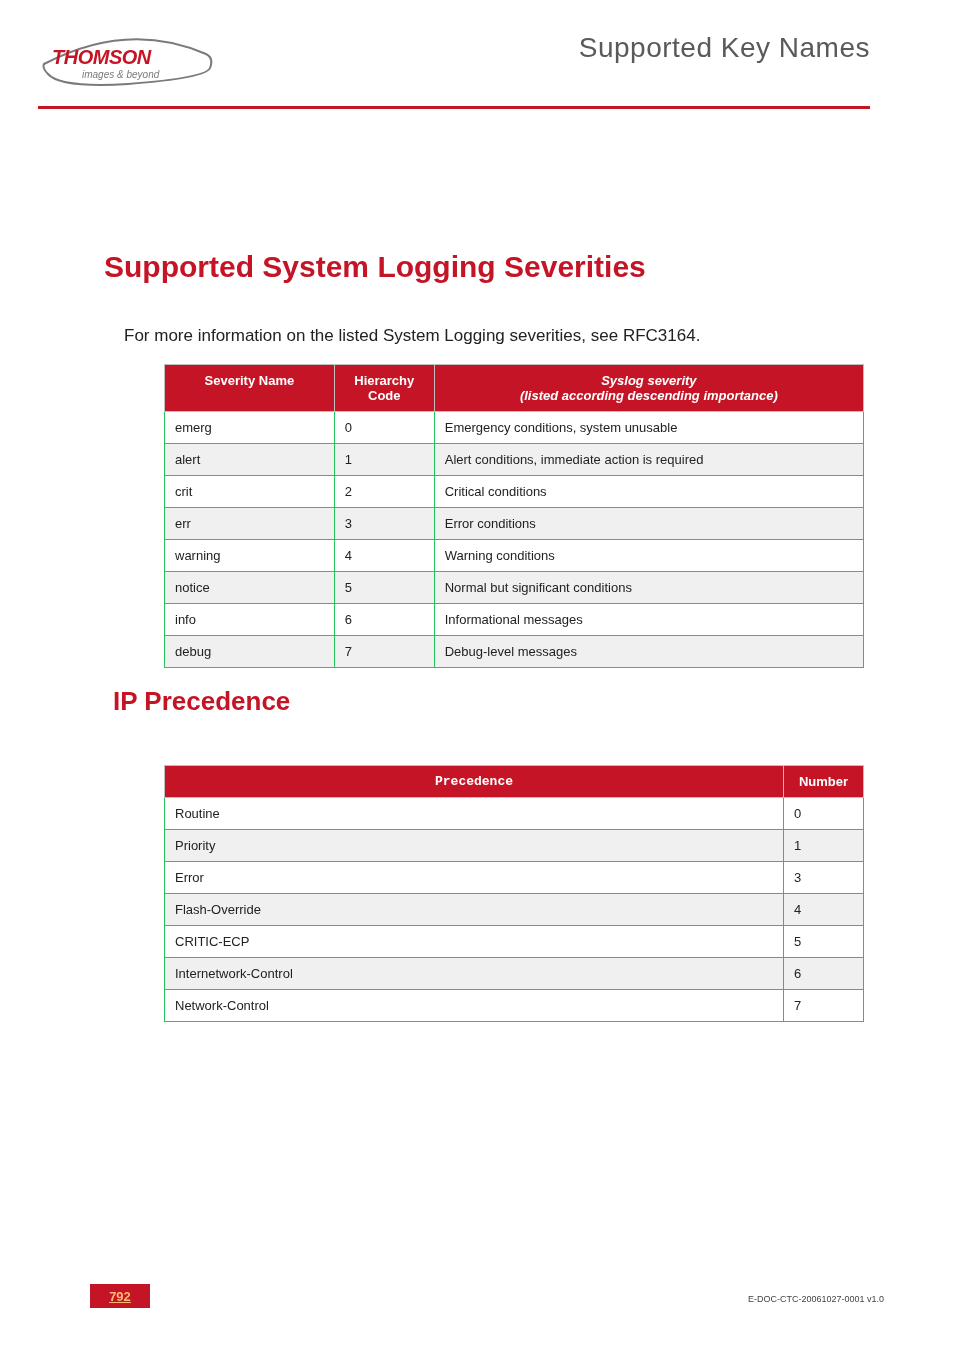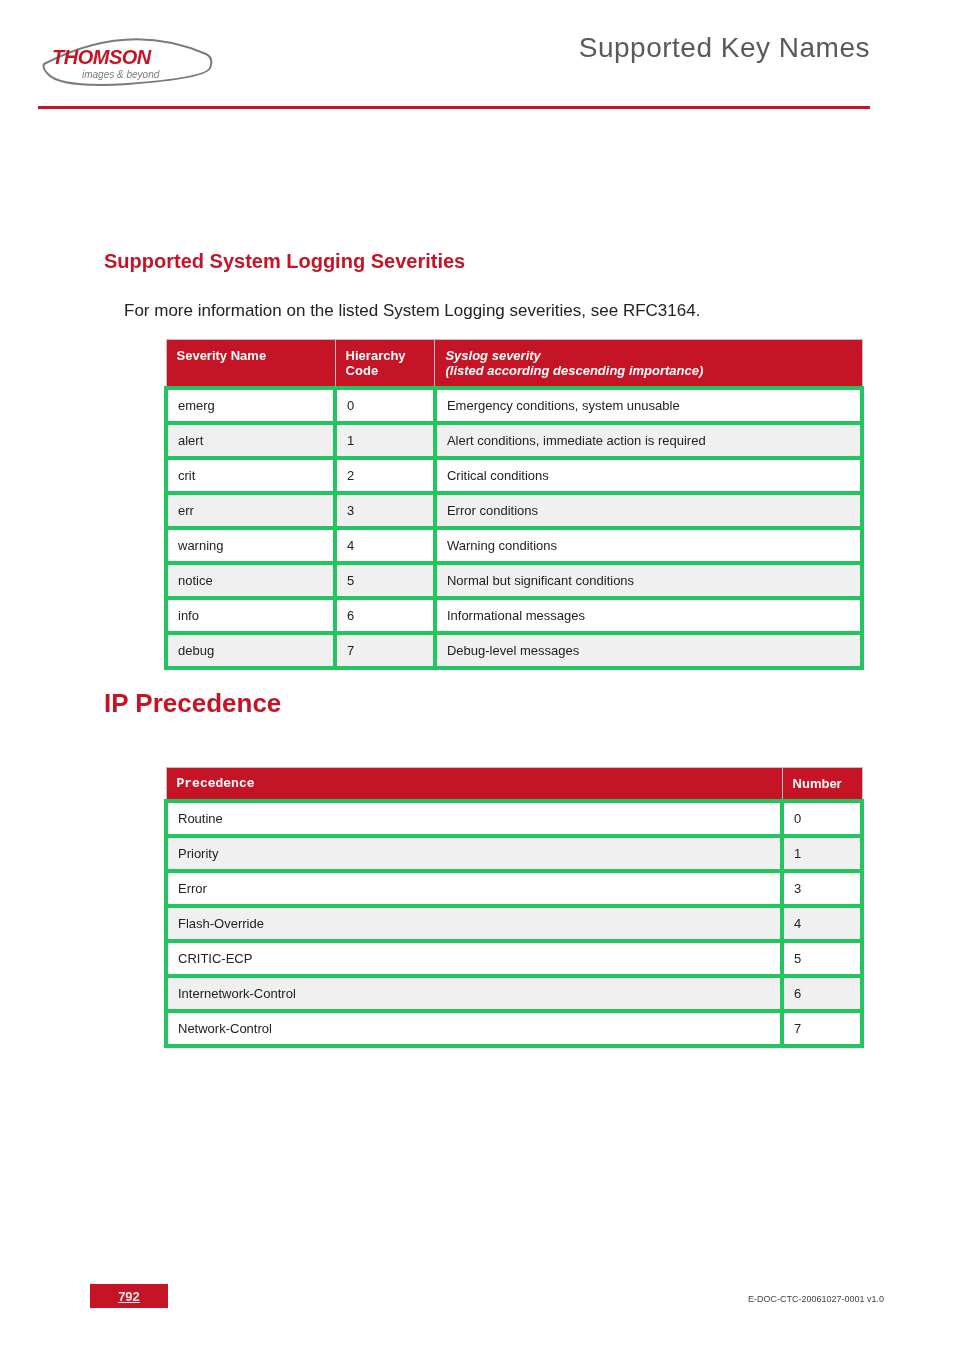--- a/index.html
+++ b/index.html
@@ -3,34 +3,34 @@
 <meta charset="utf-8">
 <style>
   * { box-sizing: border-box; margin: 0; padding: 0; }
   html, body { width: 954px; height: 1350px; background: #ffffff; font-family: Arial, Helvetica, sans-serif; color: #222; }
   .page { width: 954px; height: 1350px; position: relative; padding: 14px; }
   .header { position: relative; height: 96px; padding: 18px 70px 0 24px; }
   .logo { position: absolute; left: 24px; top: 12px; width: 180px; }
   .page-title { position: absolute; right: 70px; top: 18px; font-size: 28px; font-weight: 400; color: #5a5a5a; letter-spacing: 0.5px; }
   .rule { position: absolute; left: 24px; right: 70px; top: 92px; height: 3px; background: #c41425; }
   .content { padding: 140px 70px 0 90px; }
-  .h1 { font-size: 20px; font-weight: 700; color: #c41425; margin-bottom: 28px; }
+  .h1 { font-size: 30px; font-weight: 700; color: #c41425; margin-bottom: 42px; }
   .intro { font-size: 17px; color: #222; margin: 0 0 18px 20px; }
   table { border-collapse: collapse; width: 700px; margin: 0 0 18px 60px; }
-  th { background: #c41425; color: #ffffff; font-size: 13px; font-weight: 700; text-align: left; padding: 8px 10px; border: 1px solid #bfbfbf; vertical-align: top; }
-  td { font-size: 13px; color: #222; padding: 8px 10px; border: 4px solid #22c55e; }
+  th { background: #c41425; color: #ffffff; font-size: 13px; font-weight: 700; text-align: center; padding: 8px 10px; border: 1px solid #bfbfbf; vertical-align: top; }
+  td { font-size: 13px; color: #222; padding: 8px 10px; border: 1px solid #22c55e; }
   tbody tr:nth-child(even) td { background: #f0f0f0; }
-  .h1b { font-size: 26px; font-weight: 700; color: #c41425; margin: 4px 0 48px 0; }
+  .h1b { font-size: 26px; font-weight: 700; color: #c41425; margin: 4px 0 48px 9px; }
   .col-name1 { width: 170px; }
   .col-code1 { width: 100px; }
   .col-desc1 { width: 430px; }
   .col-prec  { width: 620px; font-family: Liberation Mono, monospace; }
   .col-num   { width: 80px; }
   .footer { position: absolute; left: 0; right: 0; bottom: 42px; height: 30px; }
-  .page-badge { position: absolute; left: 90px; bottom: 0; width: 78px; height: 24px; background: #c41425; color: #e5e5e5; font-size: 13px; font-weight: 700; display: flex; align-items: center; justify-content: center; text-decoration: underline; }
+  .page-badge { position: absolute; left: 90px; bottom: 0; width: 60px; height: 24px; background: #c41425; color: #fdba74; font-size: 13px; font-weight: 700; display: flex; align-items: center; justify-content: center; text-decoration: underline; }
   .doc-id { position: absolute; right: 70px; bottom: 4px; font-size: 9px; color: #444; }
   
   .logo-svg { width: 180px; height: 70px; }
   .logo-text { font-family: Arial, sans-serif; font-style: italic; font-weight: 700; fill: #c41425; font-size: 20px; letter-spacing: -0.5px; }
   .logo-tag  { font-family: Arial, sans-serif; font-style: italic; font-weight: 400; fill: #7a7a7a; font-size: 10px; }
 </style>
 </head>
 <body>
 
 <div class="page">

